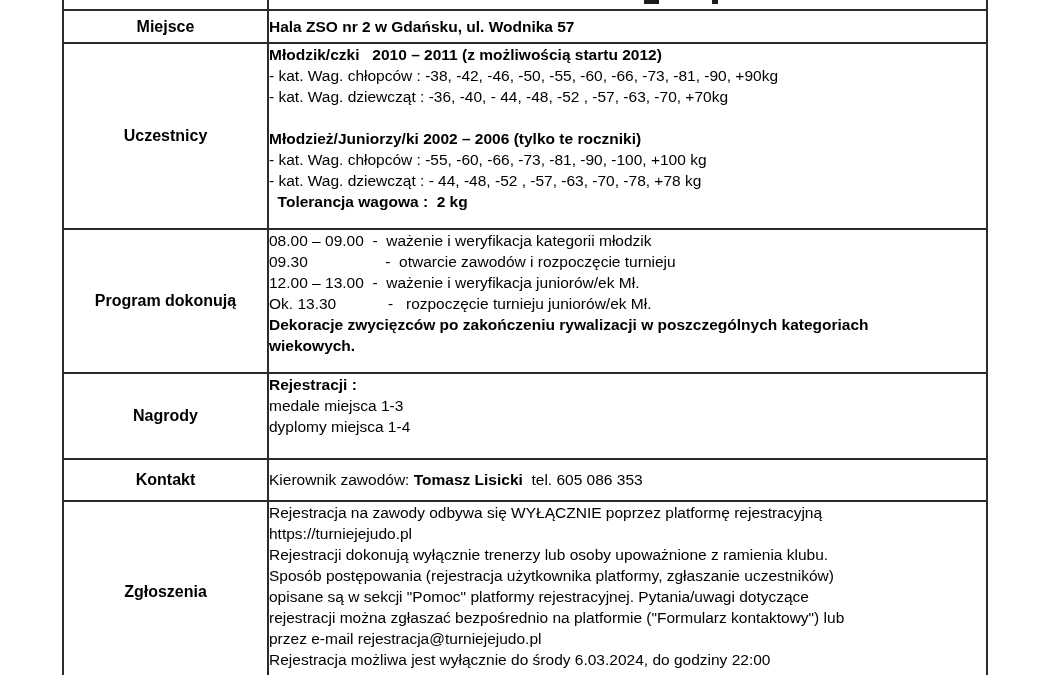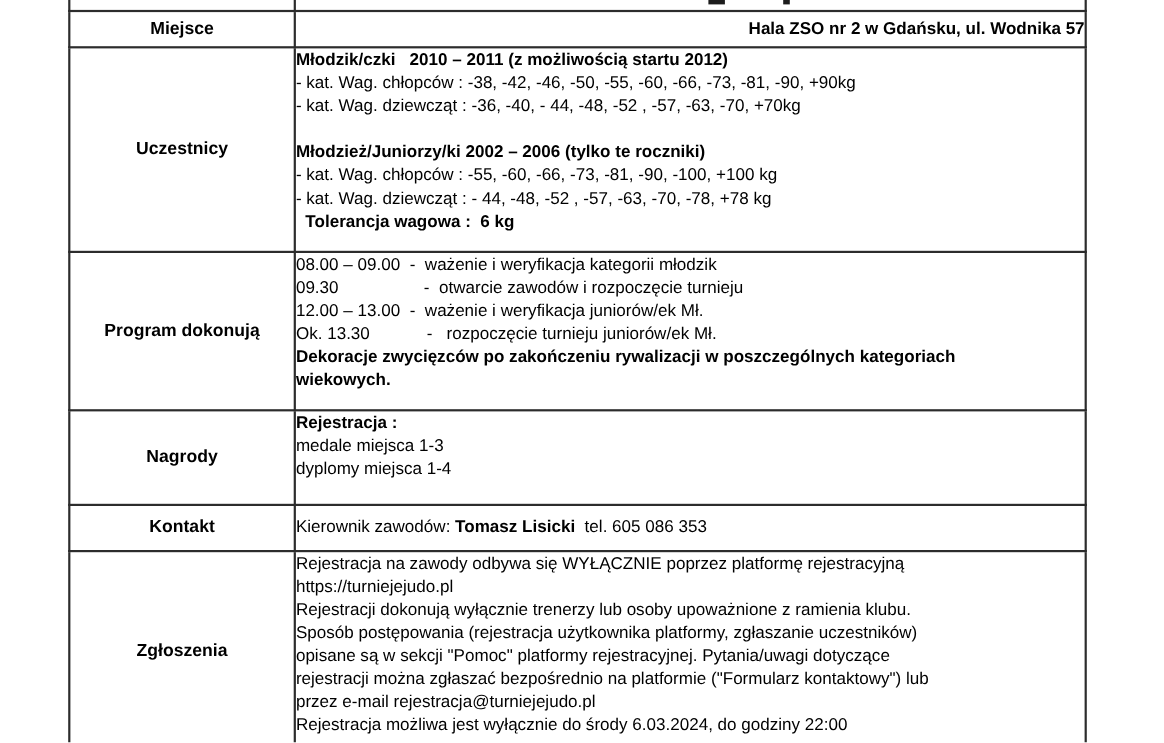--- a/index.html
+++ b/index.html
@@ -46,21 +46,21 @@
   }
   .content-cell {
     width: 717px;
     vertical-align: top;
     padding: 4px 4px 0 9px;
     font-size: 15.5px;
     line-height: 21px;
   }
   .center-cell {
     width: 717px;
-    text-align: right;
+    text-align: left;
     vertical-align: middle;
     font-weight: bold;
     font-size: 15.5px;
     margin-top: 32px;
   }
   .middle-cell {
     width: 717px;
     vertical-align: middle;
     padding: 0 4px 0 9px;
     font-size: 15.5px;
@@ -111,40 +111,40 @@
     <tr class="r-ucz">
       <td class="label-cell">Uczestnicy</td>
       <td class="content-cell">
         <div class="line bold">Młodzik/czki   2010 – 2011 (z możliwością startu 2012)</div>
         <div class="line">- kat. Wag. chłopców : -38, -42, -46, -50, -55, -60, -66, -73, -81, -90, +90kg</div>
         <div class="line">- kat. Wag. dziewcząt : -36, -40, - 44, -48, -52 , -57, -63, -70, +70kg</div>
         <div class="line"></div>
         <div class="line bold">Młodzież/Juniorzy/ki 2002 – 2006 (tylko te roczniki)</div>
         <div class="line">- kat. Wag. chłopców : -55, -60, -66, -73, -81, -90, -100, +100 kg</div>
         <div class="line">- kat. Wag. dziewcząt : - 44, -48, -52 , -57, -63, -70, -78, +78 kg</div>
-        <div class="line bold">  Tolerancja wagowa :  6 kg</div>
+        <div class="line bold">  Tolerancja wagowa :  2 kg</div>
       </td>
     </tr>
 
     <tr class="r-prog">
       <td class="label-cell">Program dokonują</td>
       <td class="content-cell">
         <div class="line">08.00 – 09.00  -  ważenie i weryfikacja kategorii młodzik</div>
         <div class="line">09.30                  -  otwarcie zawodów i rozpoczęcie turnieju</div>
         <div class="line">12.00 – 13.00  -  ważenie i weryfikacja juniorów/ek Mł.</div>
         <div class="line">Ok. 13.30            -   rozpoczęcie turnieju juniorów/ek Mł.</div>
         <div class="line bold">Dekoracje zwycięzców po zakończeniu rywalizacji w poszczególnych kategoriach</div>
         <div class="line bold">wiekowych.</div>
       </td>
     </tr>
 
     <tr class="r-nagr">
       <td class="label-cell">Nagrody</td>
       <td class="content-cell">
-        <div class="line bold">Rejestracja :</div>
+        <div class="line bold">Rejestracji :</div>
         <div class="line">medale miejsca 1-3</div>
         <div class="line">dyplomy miejsca 1-4</div>
       </td>
     </tr>
 
     <tr class="r-kont">
       <td class="label-cell">Kontakt</td>
       <td class="middle-cell">
         <span class="seg">Kierownik zawodów: </span><span class="seg bold">Tomasz Lisicki</span><span class="seg">  tel. 605 086 353</span>
       </td>

